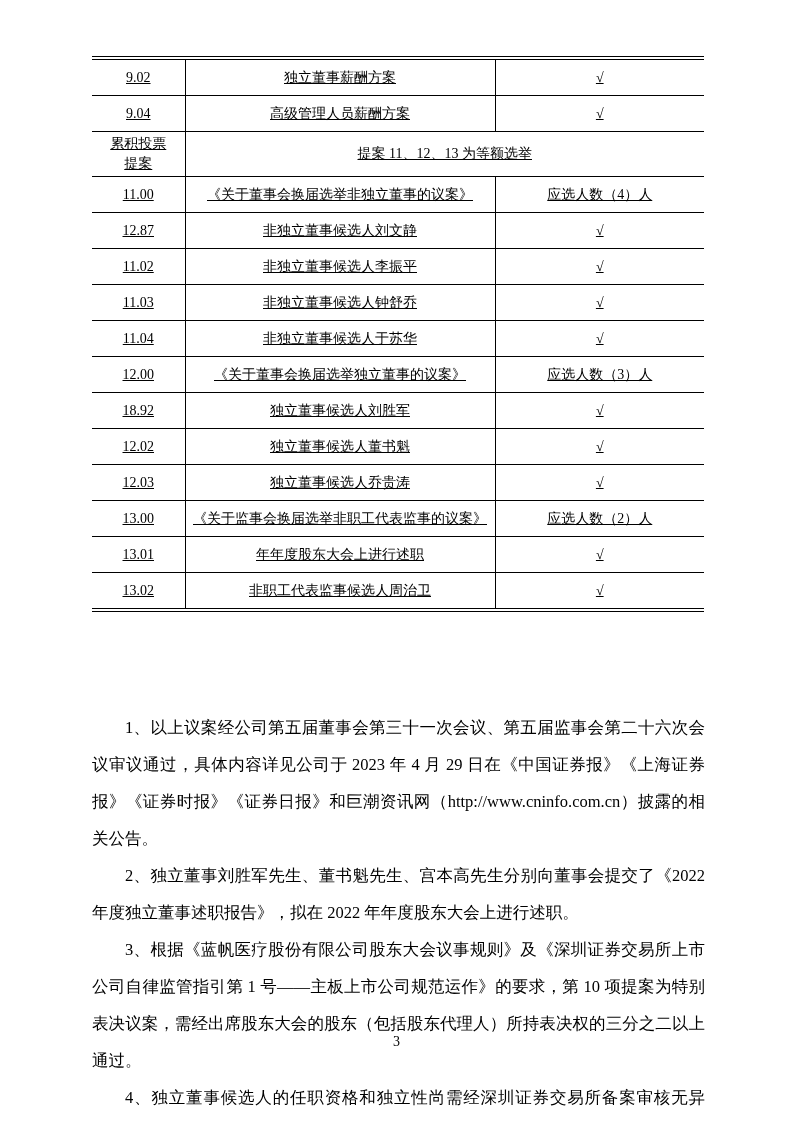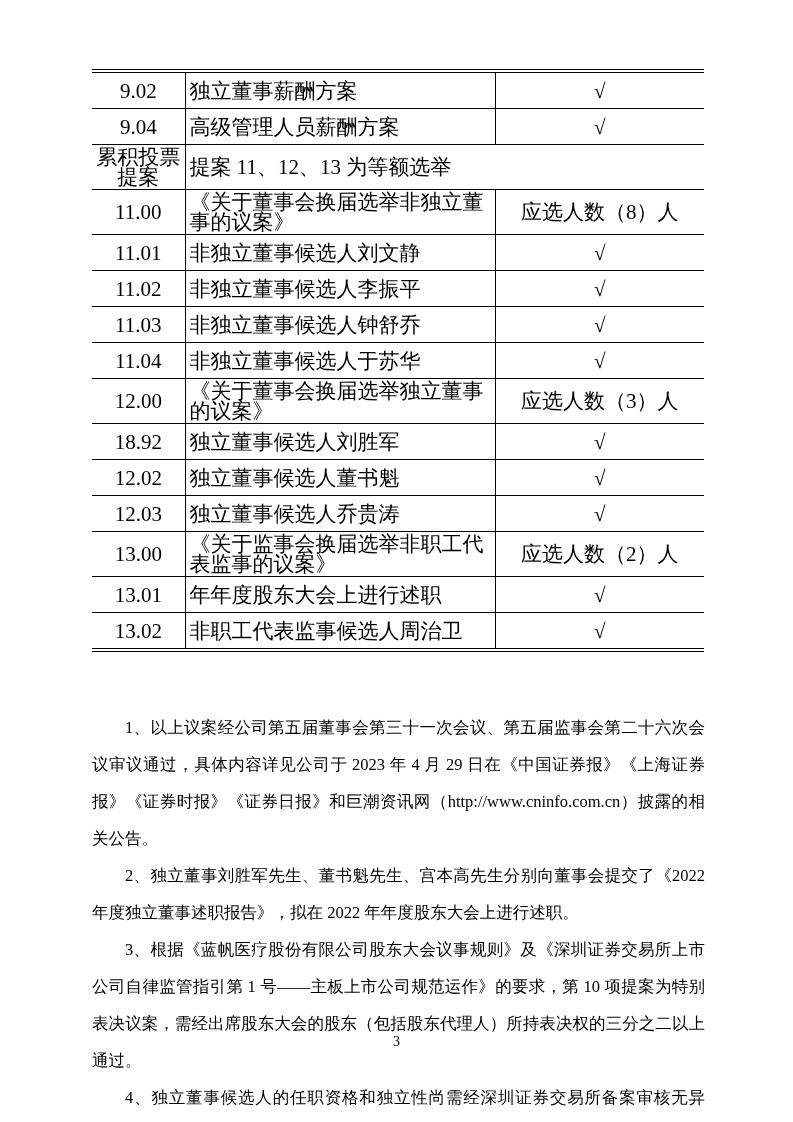--- a/index.html
+++ b/index.html
@@ -18,43 +18,44 @@
     position: absolute;
     left: 0; top: 0;
     width: 793px;
     height: 1122px;
     background: #ffffff;
     overflow: hidden;
   }
   table.proposal-table {
     position: absolute;
     left: 92px;
-    top: 69px;
+    top: 56px;
     width: 612px;
     table-layout: fixed;
     border-collapse: collapse;
     border-top: 4px double #000000;
     border-bottom: 4px double #000000;
-    font-size: 21px;
+    font-size: 14px;
+    text-decoration: underline;
   }
   table.proposal-table td {
     border-bottom: 1px solid #000000;
     height: 31px;
     line-height: 20px;
     vertical-align: middle;
     padding: 2px 4px;
     overflow: hidden;
   }
   td.col-id {
     text-align: center;
     border-right: 1px solid #000000;
     white-space: pre-line;
   }
   td.col-name {
-    text-align: left;
+    text-align: center;
     padding-left: 8px;
     border-right: 1px solid #000000;
   }
   td.col-name.merged {
     border-right: none;
   }
   td.col-result {
     text-align: center;
   }
   .notes {
@@ -102,24 +103,24 @@
           <td class="col-result">√</td>
         </tr>
         <tr>
           <td class="col-id">累积投票
 提案</td>
           <td class="col-name merged" colspan="2">提案 11、12、13 为等额选举</td>
         </tr>
         <tr>
           <td class="col-id">11.00</td>
           <td class="col-name">《关于董事会换届选举非独立董事的议案》</td>
-          <td class="col-result">应选人数（8）人</td>
+          <td class="col-result">应选人数（4）人</td>
         </tr>
         <tr>
-          <td class="col-id">11.01</td>
+          <td class="col-id">12.87</td>
           <td class="col-name">非独立董事候选人刘文静</td>
           <td class="col-result">√</td>
         </tr>
         <tr>
           <td class="col-id">11.02</td>
           <td class="col-name">非独立董事候选人李振平</td>
           <td class="col-result">√</td>
         </tr>
         <tr>
           <td class="col-id">11.03</td>

